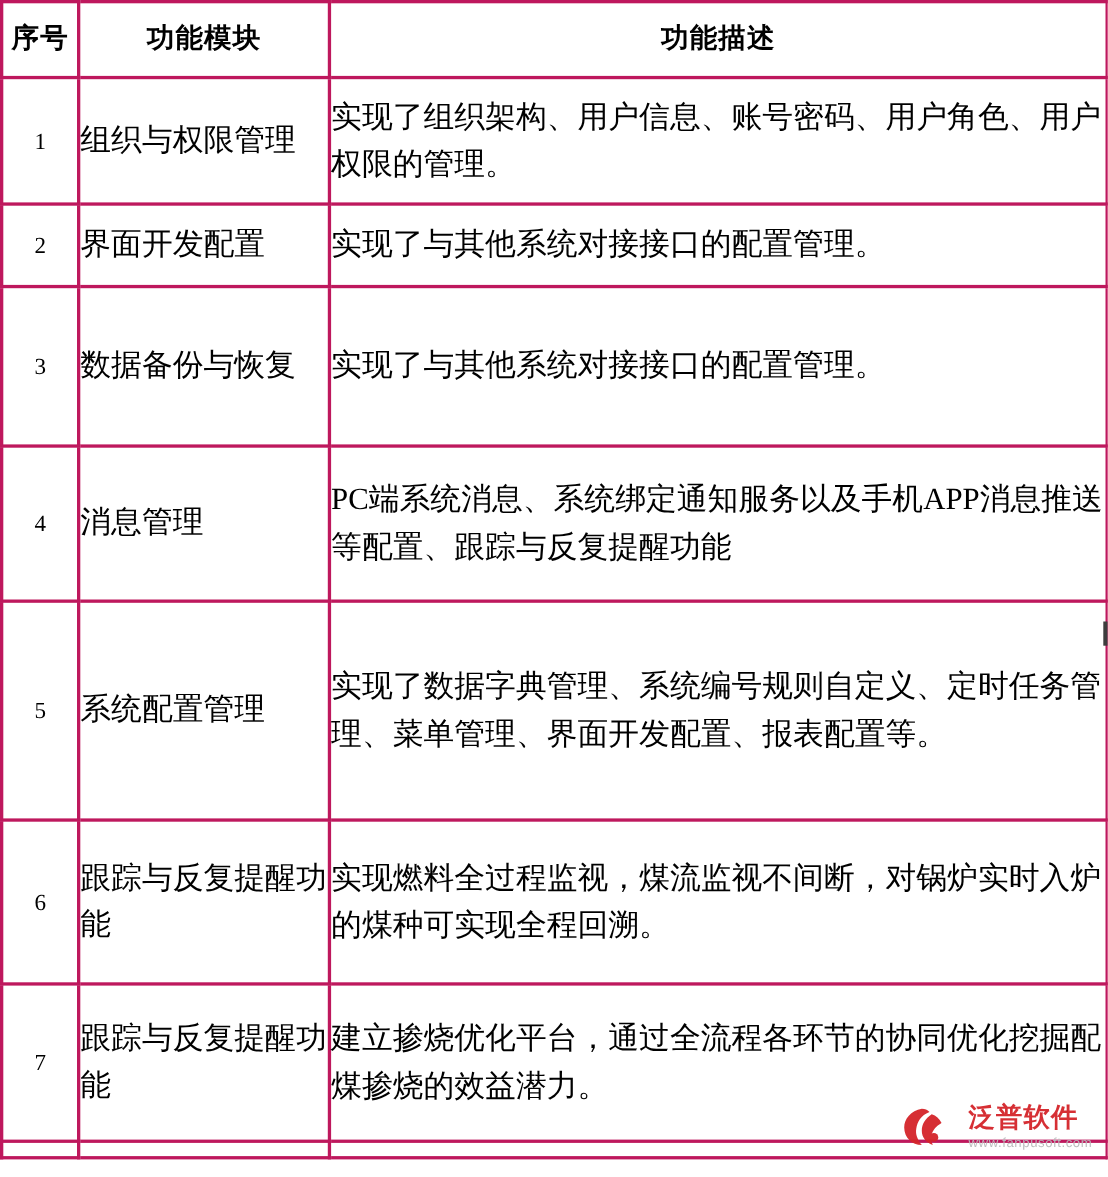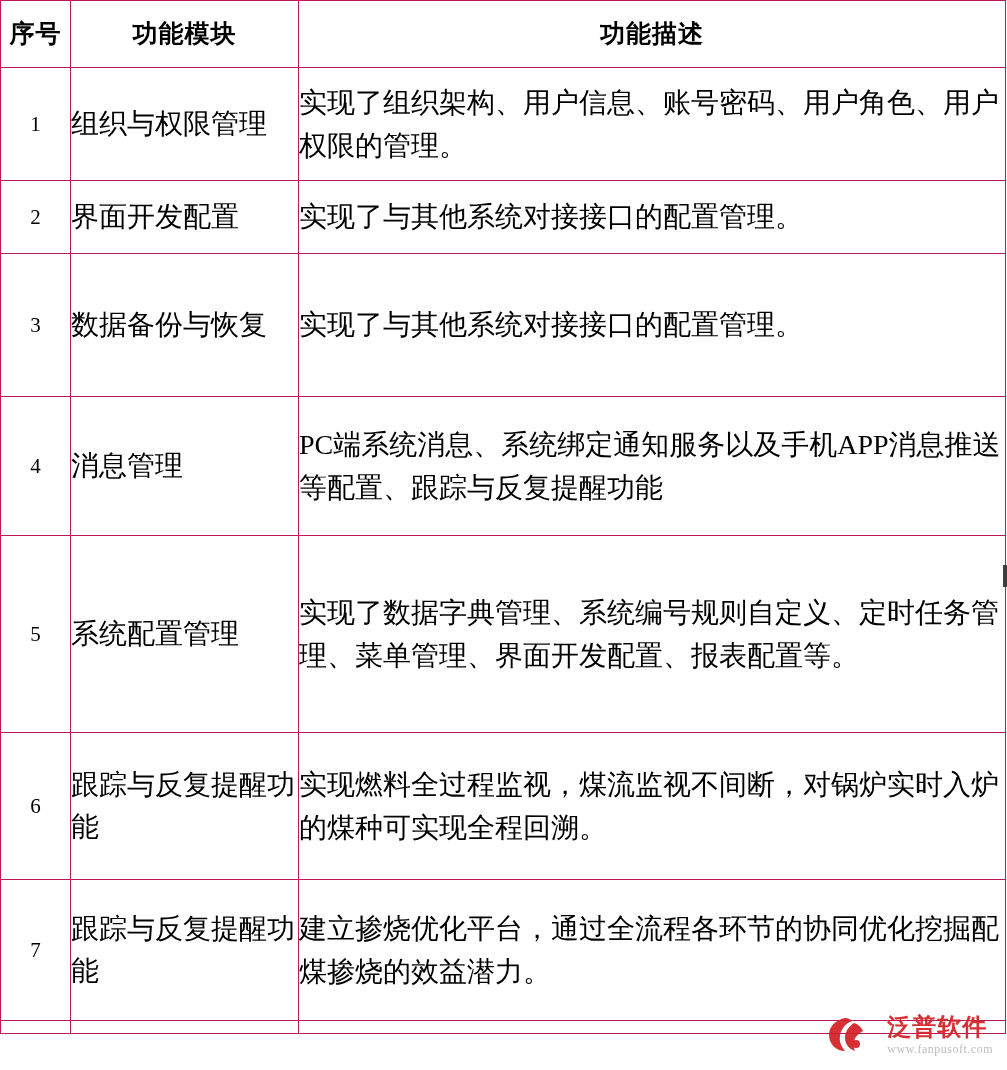--- a/index.html
+++ b/index.html
@@ -25,21 +25,21 @@
     border-collapse: collapse;
     table-layout: fixed;
     margin: 0;
   }
   table.func-table col.c-no { width: 70px; }
   table.func-table col.c-mod { width: 228px; }
   table.func-table col.c-desc { width: 707px; }
 
   table.func-table th,
   table.func-table td {
-    border: 1px solid #be185d;
+    border: 3px solid #be185d;
     vertical-align: middle;
     padding: 0;
   }
   table.func-table th {
     text-align: center;
     font-weight: bold;
     font-size: 25px;
     height: 66px;
     line-height: 1.2;
     letter-spacing: 1px;
@@ -73,21 +73,21 @@
   tr.r5 td { height: 196px; }
   tr.r6 td { height: 146px; }
   tr.r7 td { height: 140px; }
   tr.r8 td { height: 12px; }
   tr.r8 td .desc-inner, tr.r8 td .mod-inner { line-height: 1; }
 
   
   .watermark {
     position: absolute;
     right: 14px;
-    bottom: 14px;
+    bottom: 24px;
     display: flex;
     align-items: center;
     gap: 20px;
     opacity: 0.95;
     pointer-events: none;
   }
   .wm-mark {
     width: 42px;
     height: 42px;
     position: relative;
@@ -98,21 +98,21 @@
     line-height: 1;
   }
   .wm-title {
     font-family: "Liberation Sans", sans-serif;
     font-size: 24px;
     font-weight: bold;
     color: #d4242a;
     letter-spacing: 1px;
   }
   .wm-sub {
-    font-family: Liberation Serif, serif;
+    font-family: Liberation Sans, sans-serif;
     font-size: 12px;
     color: #b9babb;
     letter-spacing: 0.5px;
     margin-top: 4px;
   }
   .edge-tick {
     position: absolute;
     right: 0;
     top: 565px;
     width: 4px;

